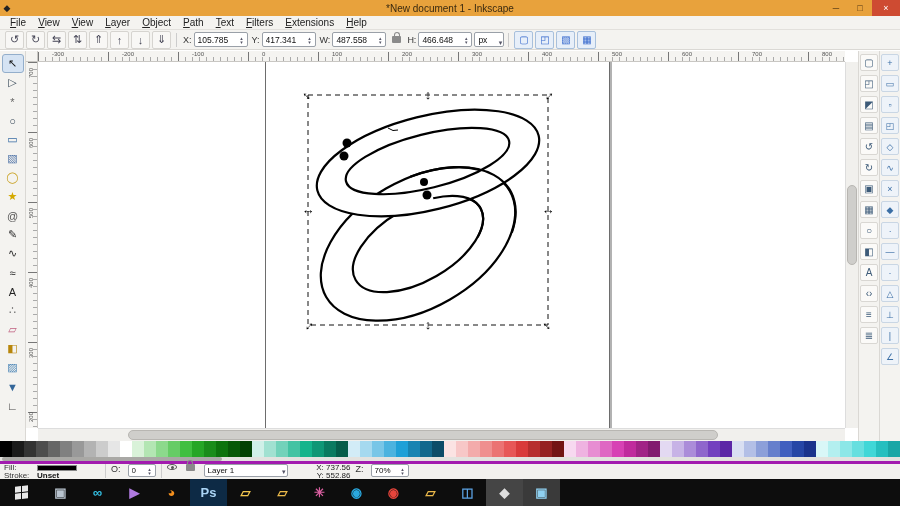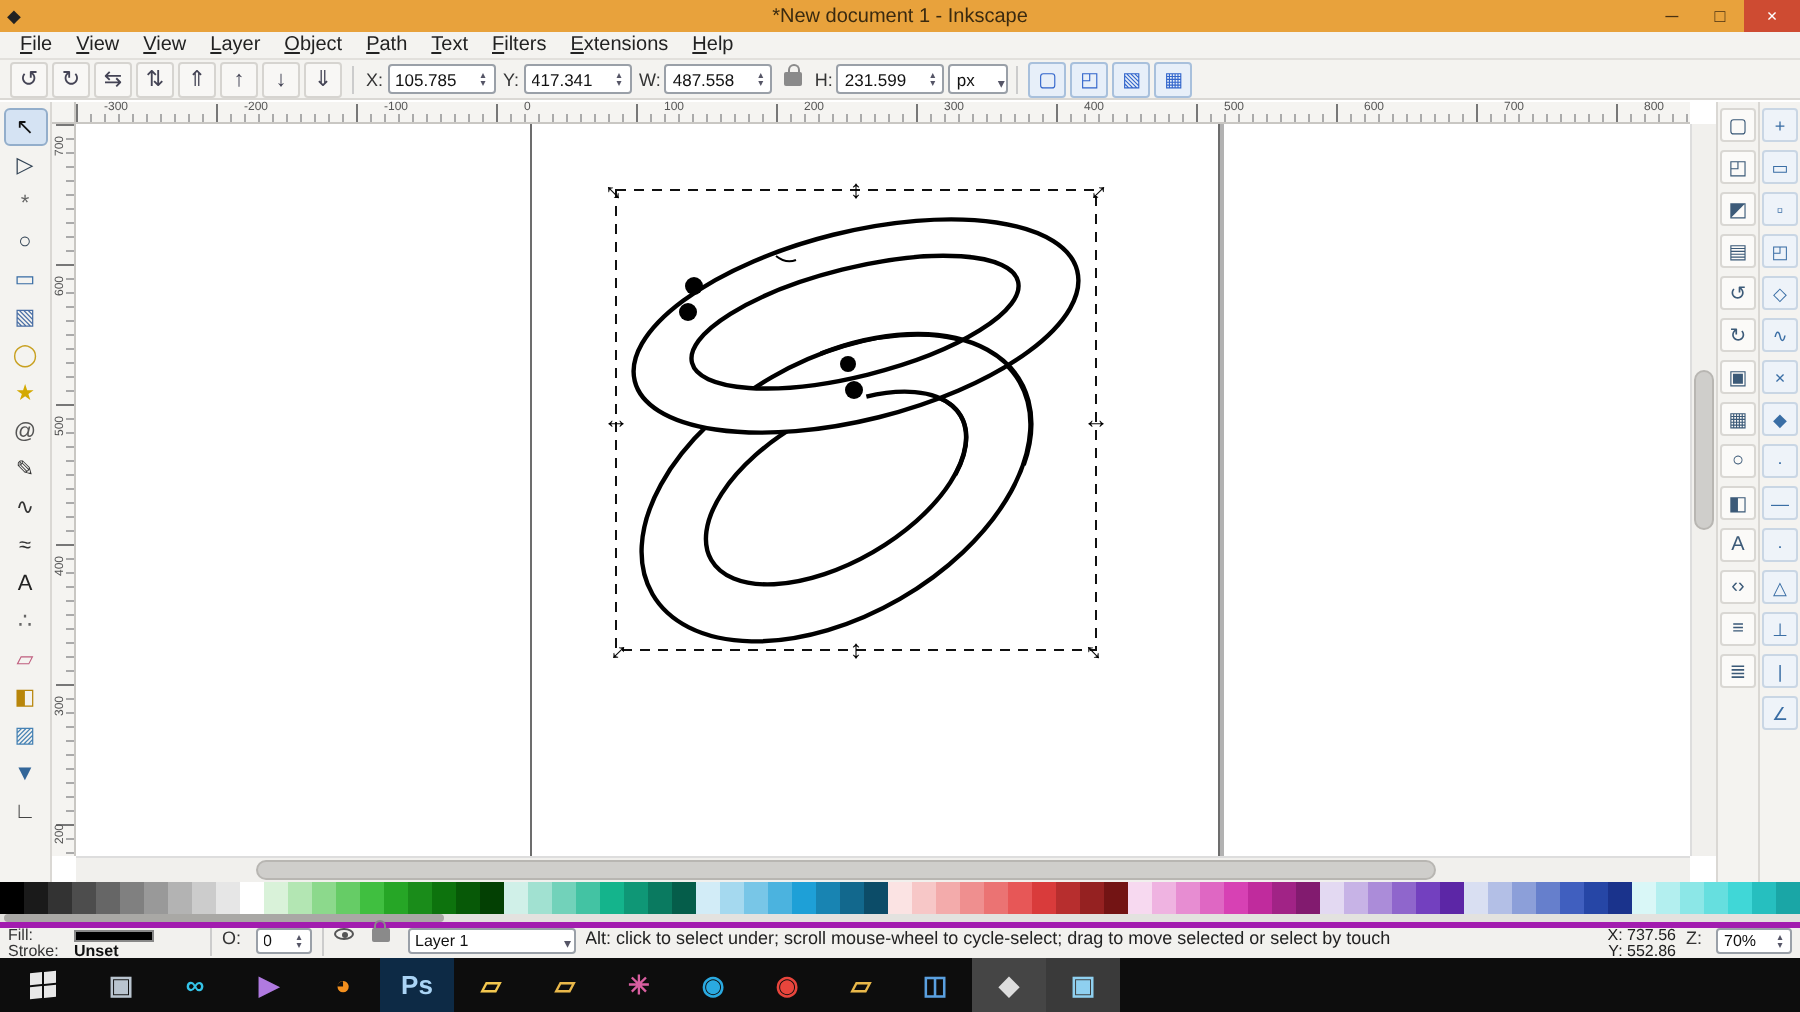--- a/index.html
+++ b/index.html
@@ -178,21 +178,21 @@
       <span class="spin">
           <i class="up"></i>
           <i class="dn"></i>
         </span>
     </span>
   </span>
   <span class="lockicon"></span>
   <span class="tb-field">
     <span class="fld-label">H:</span>
     <span class="fld-box">
-      <span class="fld-val">231.599</span>
+      <span class="fld-val">466.648</span>
       <span class="spin">
           <i class="up"></i>
           <i class="dn"></i>
         </span>
     </span>
   </span>
   <span class="fld-box unit-box">
     <span class="fld-val">px</span>
     <span class="caret"></span>
   </span>
@@ -494,21 +494,20 @@
         <i class="dn"></i>
       </span>
   </span>
   <span class="sb-sep"></span>
   <span class="eyeicon"></span>
   <span class="lockicon"></span>
   <span class="sb-box layer-box">
     <span class="fld-val">Layer 1</span>
     <span class="caret"></span>
   </span>
-  <span class="sb-msg">Alt: click to select under; scroll mouse-wheel to cycle-select; drag to move selected or select by touch</span>
   <span class="sb-coords">
     <span><span>X:</span> <span>737.56</span></span>
     <span><span>Y:</span> <span>552.86</span></span>
   </span>
   <span class="fld-label">Z:</span>
   <span class="sb-box zoom-box">
     <span class="fld-val">70%</span>
     <span class="spin">
         <i class="up"></i>
         <i class="dn"></i>

